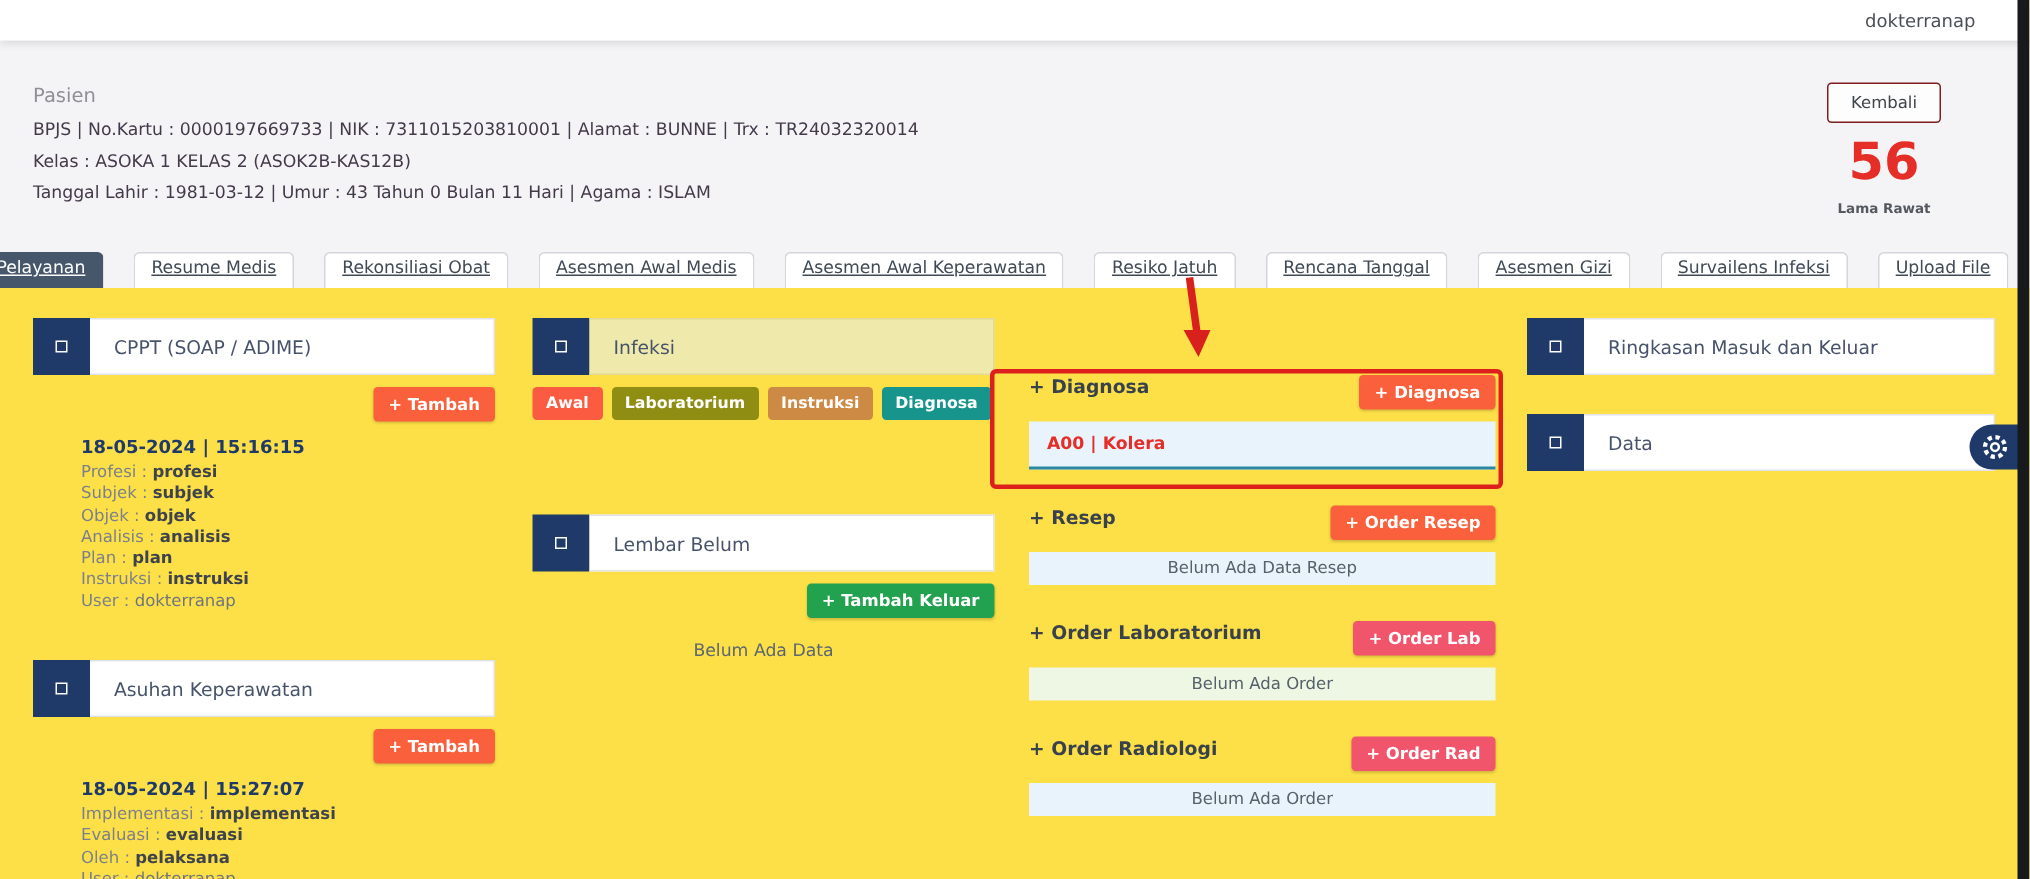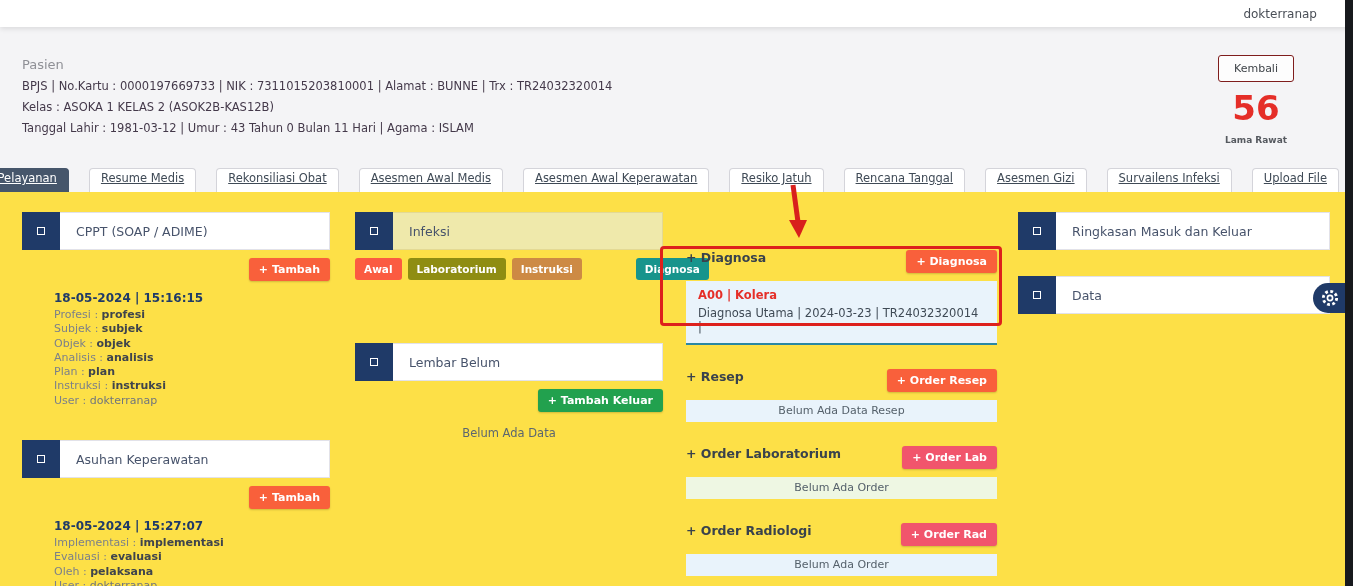--- a/index.html
+++ b/index.html
@@ -86,21 +86,21 @@
   .entry-row .fv.plain { font-weight:normal; color:#70757d; }
 
   .chips { display:flex; gap:6px; margin-top:8px; }
   .chip {
     border:none; border-radius:3px; color:#fff; font-weight:bold; font-size:10.5px;
     padding:5px 9px; cursor:pointer; font-family:inherit;
   }
   .chip-resep { background:var(--c-chip-resep); }
   .chip-lab   { background:var(--c-chip-lab); }
   .chip-rad   { background:var(--c-chip-rad); }
-  .chip-diag  { background:var(--c-chip-diag);margin-left:48px; }
+  .chip-diag  { background:var(--c-chip-diag); }
 
   .empty-center { text-align:center; font-size:11.5px; color:#5b6670; margin-top:14px; }
 
   
   .sec { margin-bottom:24px; }
   .sec-head { display:flex; justify-content:space-between; margin-bottom:8px; }
   .sec-title { font-size:12.5px; font-weight:bold; color:#39424c; }
   .diag-entry {
     background:var(--c-row-blue); border-bottom:2px solid #2b87a3;
     padding:7px 12px 9px; cursor:pointer;
@@ -233,21 +233,20 @@
   </div>
 
   <div class="col col3">
     <div class="sec">
       <div class="sec-head">
         <span class="sec-title">+ Diagnosa</span>
         <button class="btn btn-orange">+ Diagnosa</button>
       </div>
       <div class="diag-entry">
         <div class="diag-code">A00 | Kolera</div>
-        <div class="diag-detail">Diagnosa Utama | 2024-03-23 | TR24032320014 |</div>
       </div>
     </div>
 
     <div class="sec">
       <div class="sec-head">
         <span class="sec-title">+ Resep</span>
         <button class="btn btn-orange">+ Order Resep</button>
       </div>
       <div class="empty-row bg-blue">Belum Ada Data Resep</div>
     </div>

